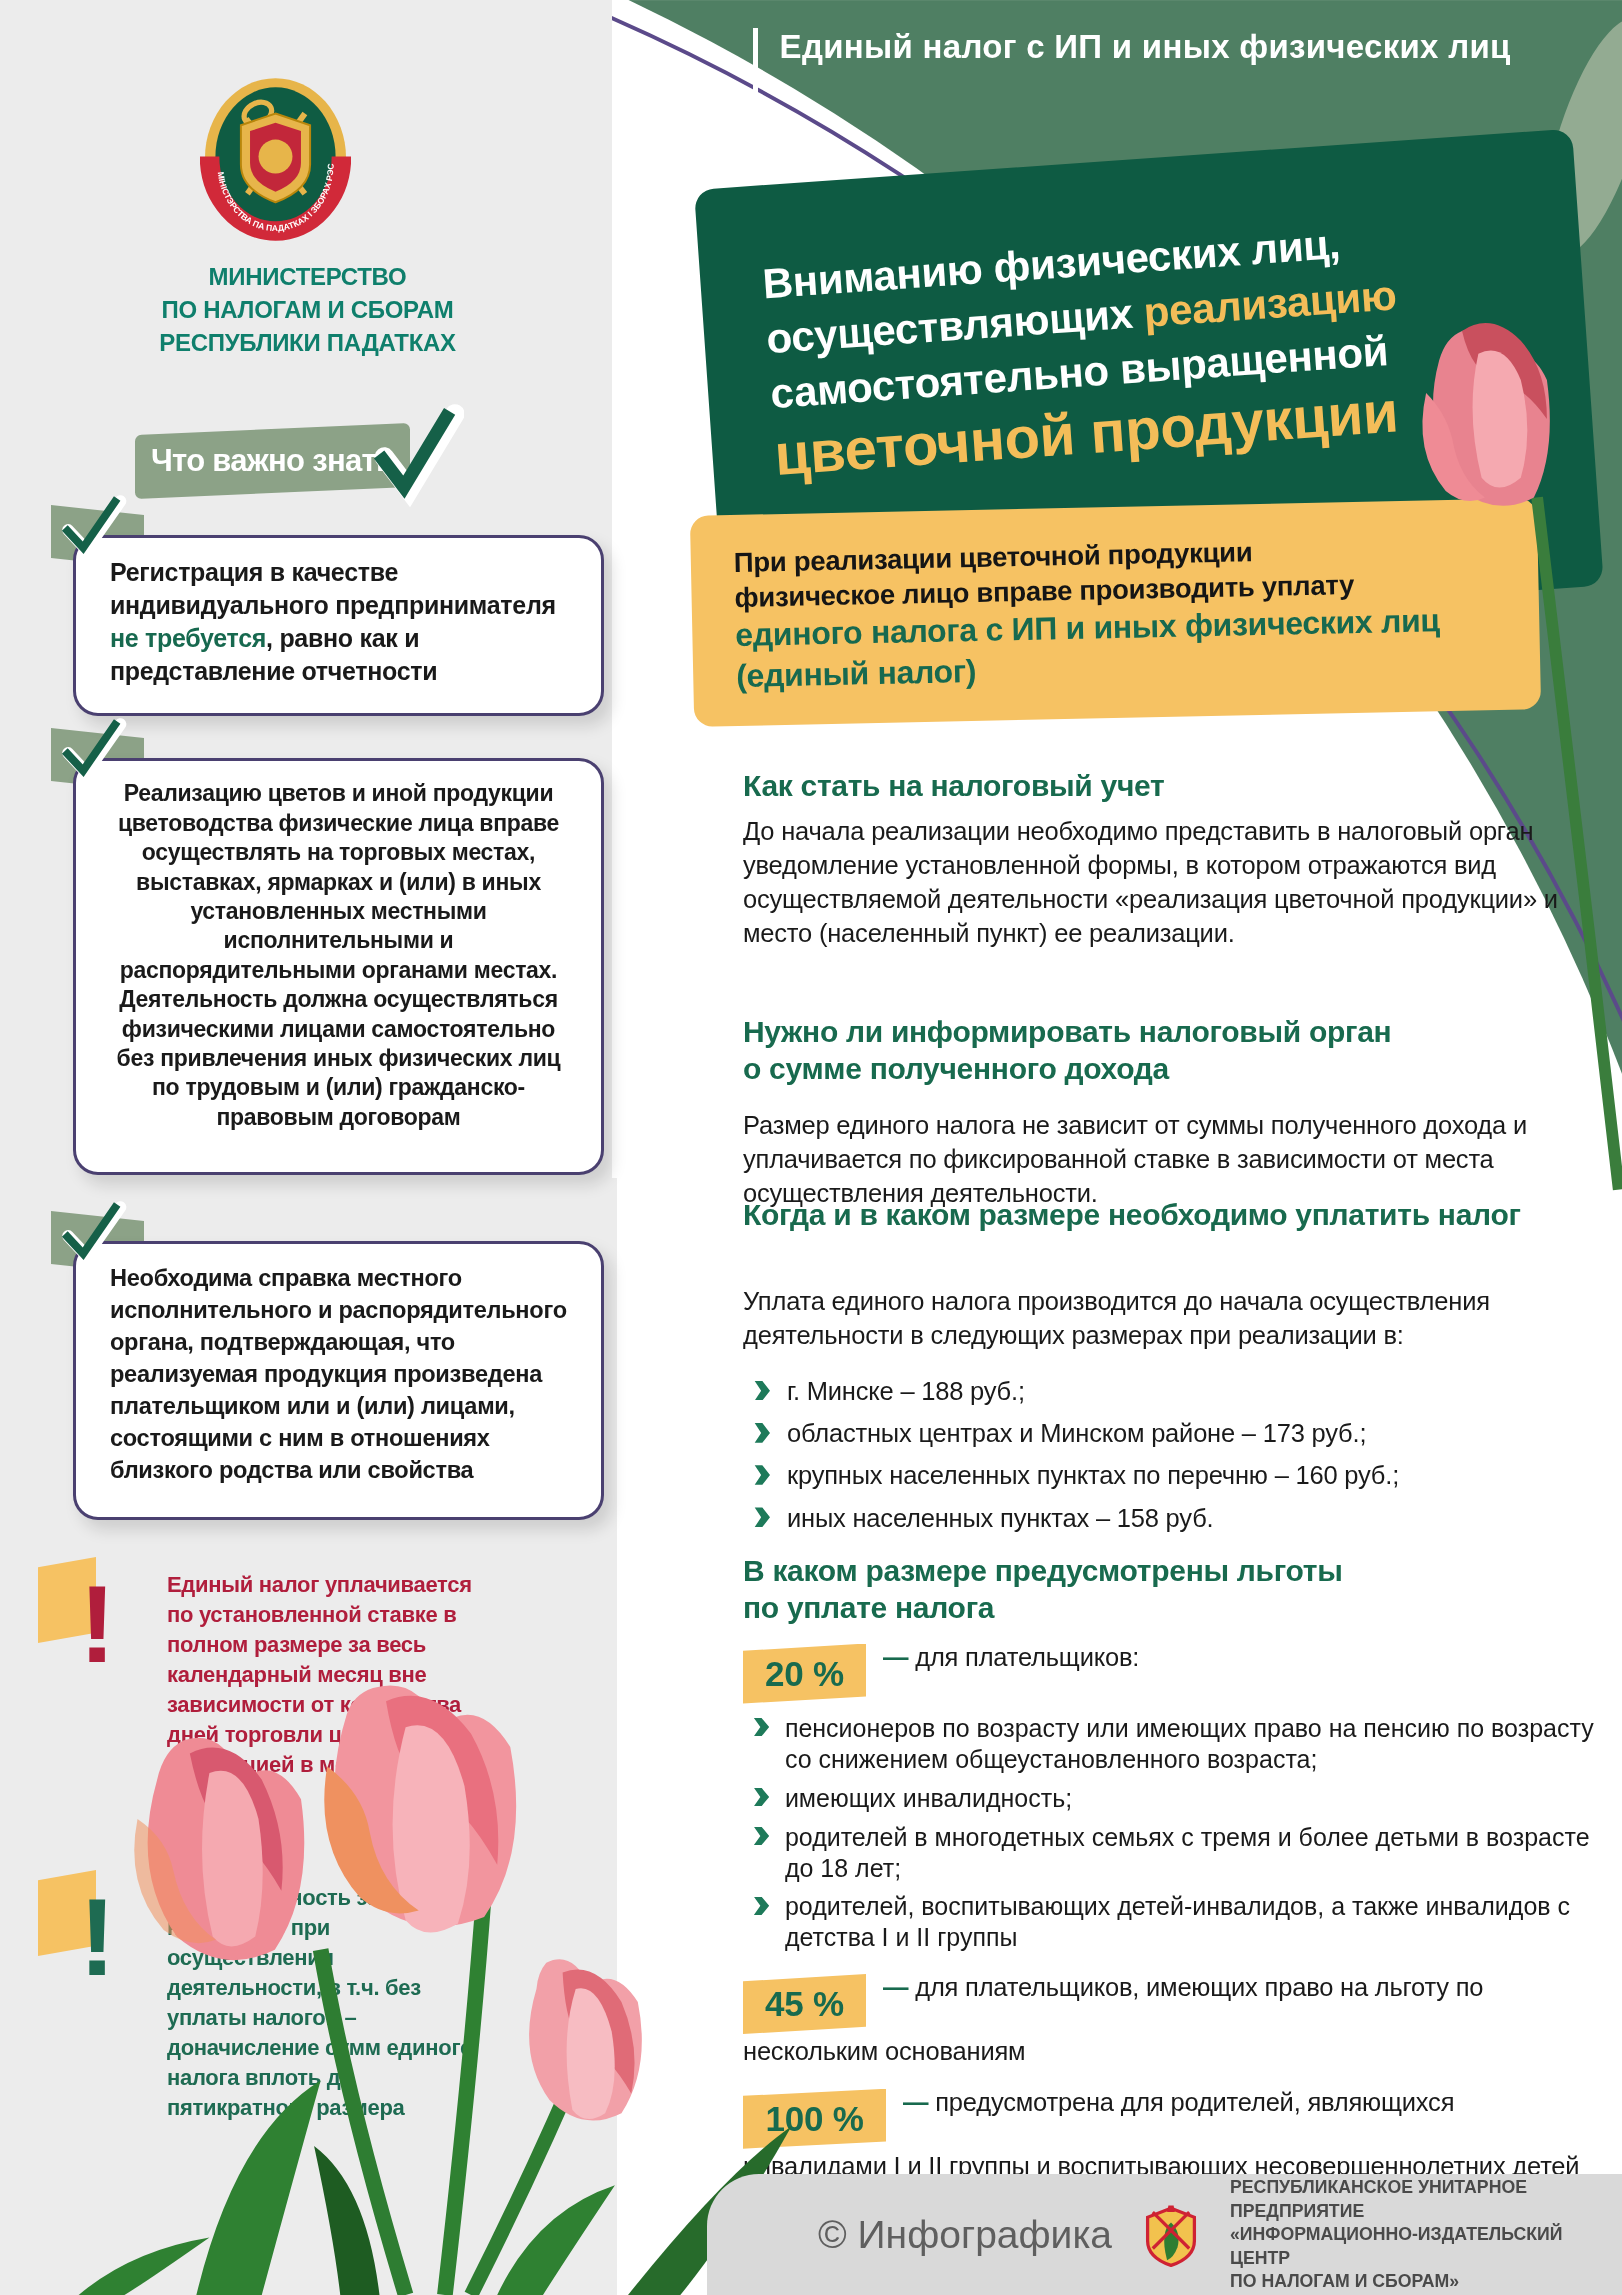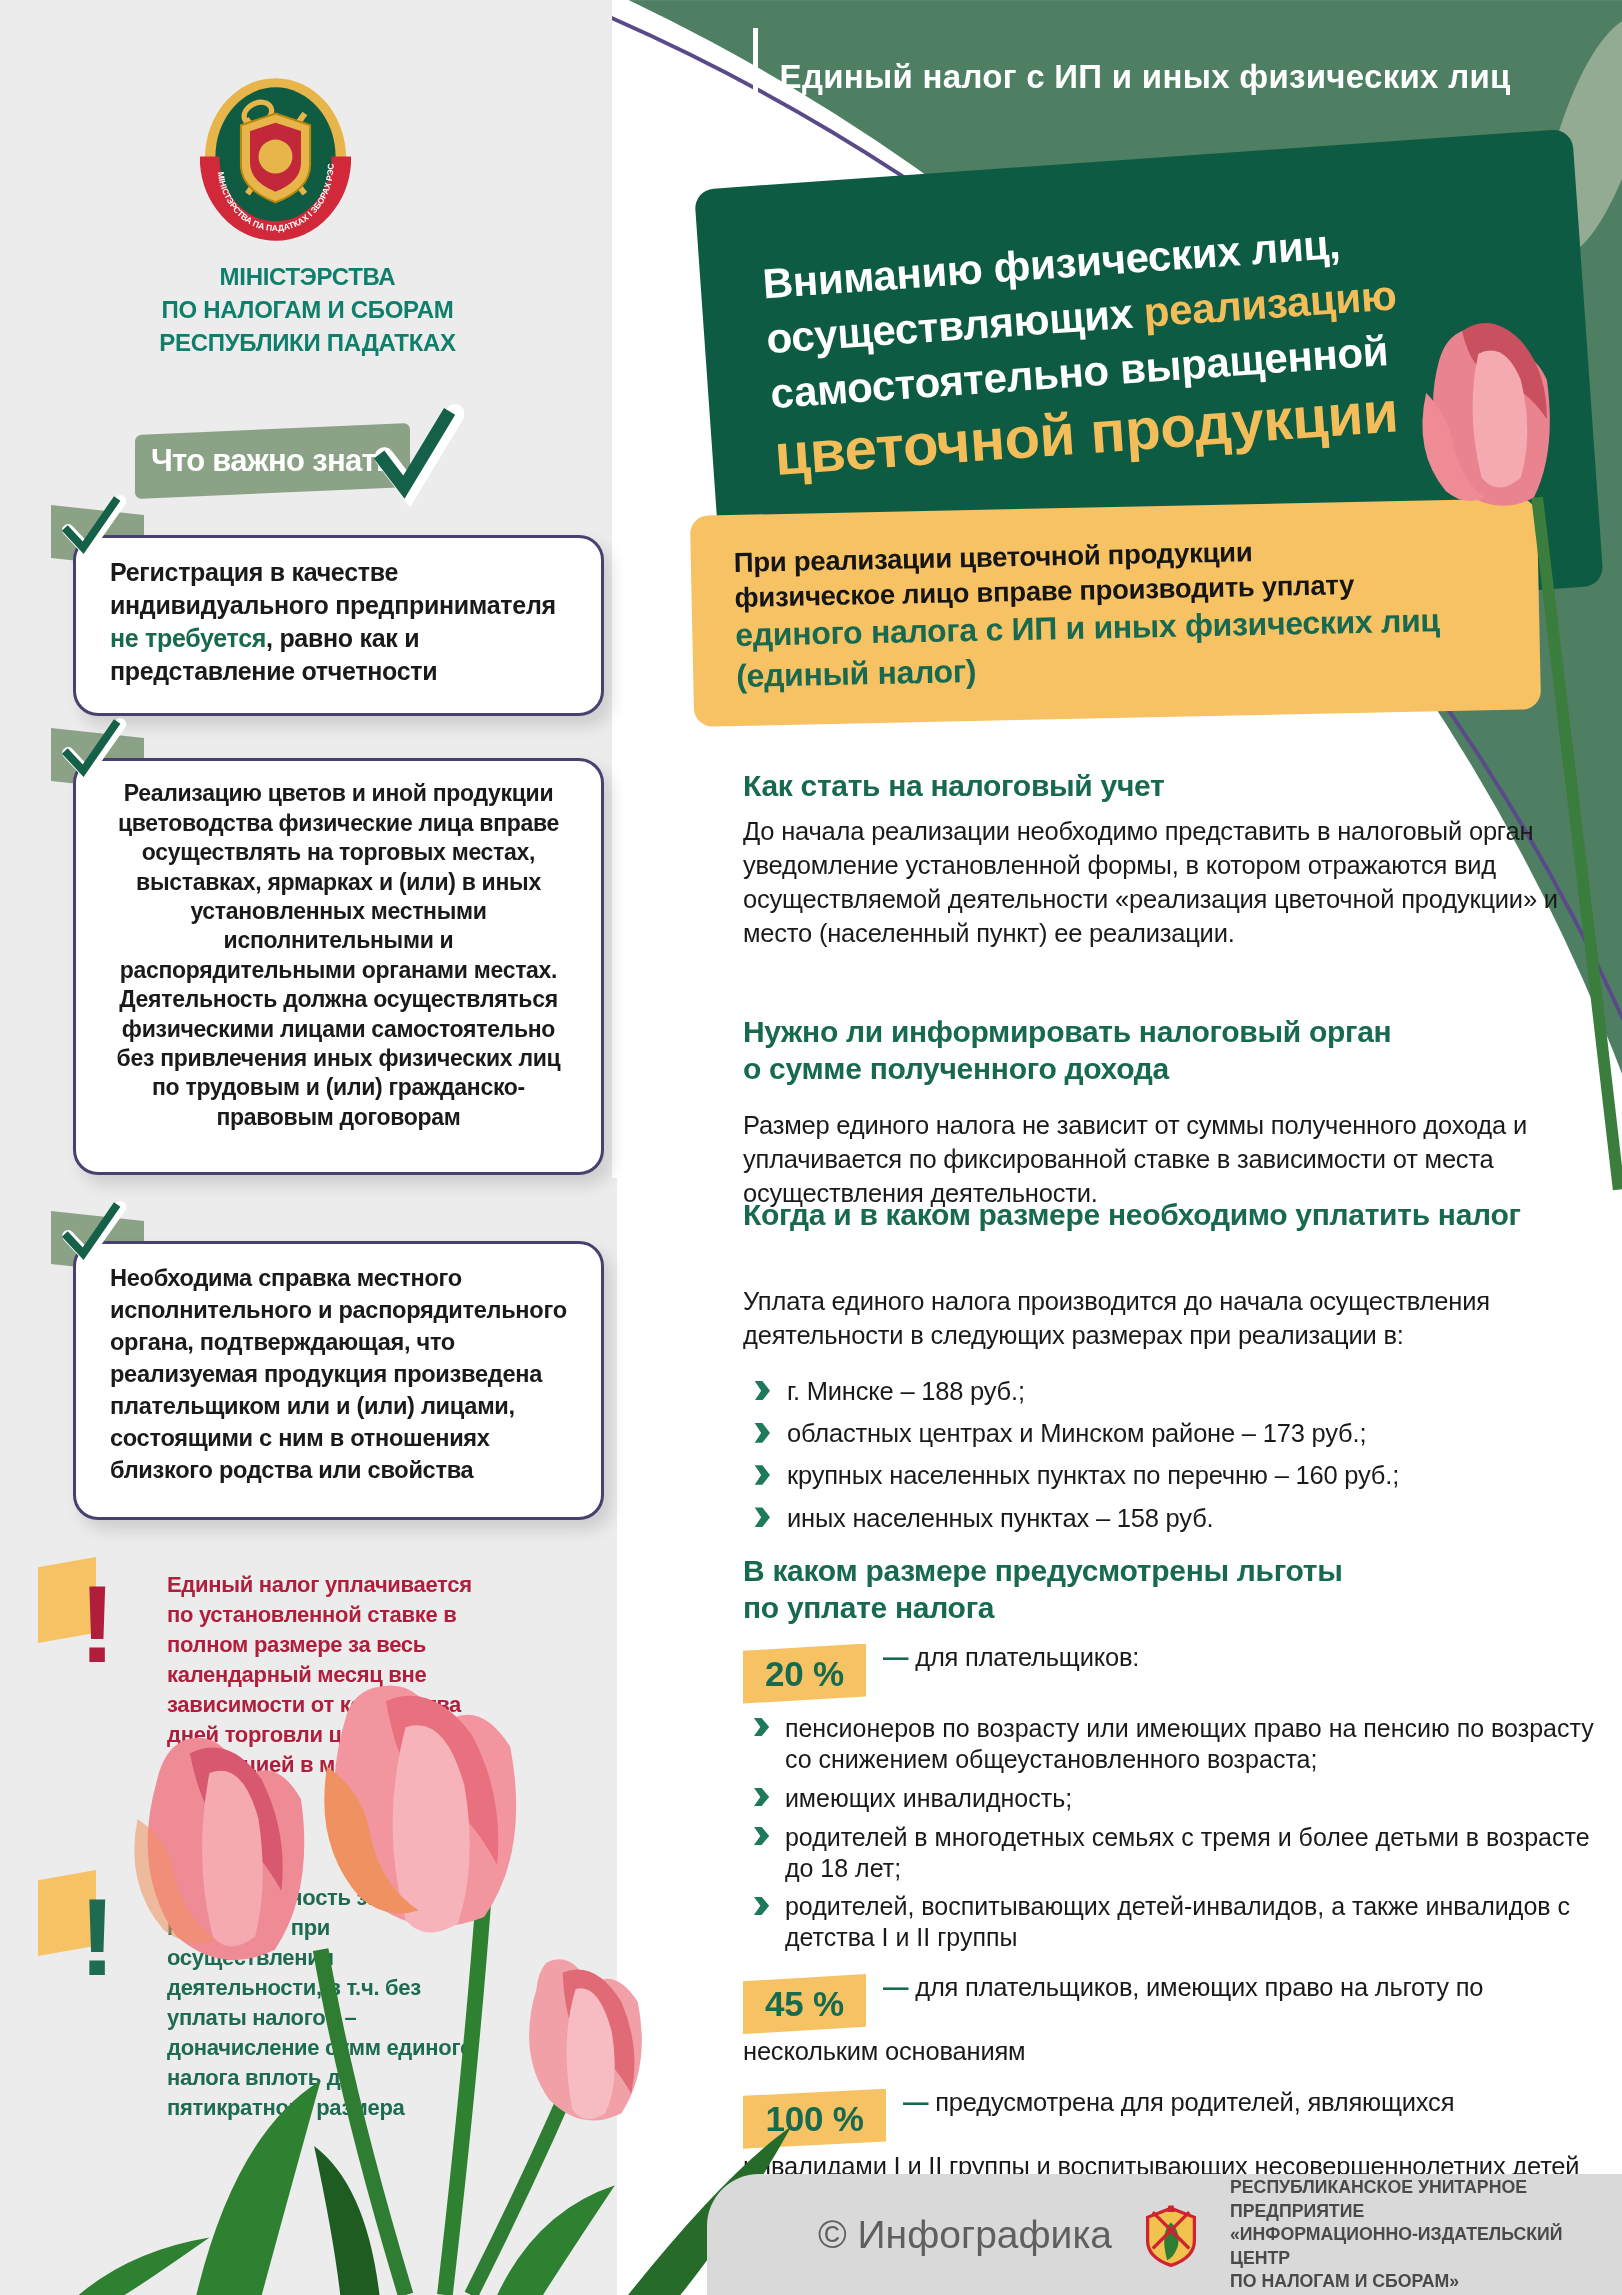--- a/index.html
+++ b/index.html
@@ -32,21 +32,21 @@
     clip-path:polygon(0 12%,100% 0,100% 88%,0 100%);}
   #flag1{left:38px;top:1557px;} #flag2{left:38px;top:1870px;}
   .bang{font-weight:bold;font-size:110px;line-height:110px;z-index:2;}
   #bang1{left:79px;top:1569px;color:#b01e3c;} #bang2{left:79px;top:1882px;color:#1e6b52;}
   .warn-text{width:314px;font-weight:bold;font-size:22px;line-height:30px;letter-spacing:-0.3px;z-index:2;}
   #warn1{left:167px;top:1570px;color:#b01e3c;}
   #warn2{left:167px;top:1883px;color:#1e6b52;}
 
   
   #header-art{left:612px;top:0;z-index:1;}
-  #badge{left:753px;top:27.5px;z-index:3;display:flex;align-items:flex-end;gap:22px;}
+  #badge{left:753px;top:27.5px;z-index:3;display:flex;align-items:flex-start;gap:22px;}
   #badge .bar{width:4.6px;height:68px;background:#fff;}
   #badge .txt{color:#fff;font-weight:bold;font-size:33px;letter-spacing:0.3px;}
   #title-panel{left:694px;top:190px;width:880px;height:458px;background:#0e5b43;border-radius:19.6px;
     transform:rotate(-4deg);transform-origin:top left;z-index:2;box-sizing:border-box;
     padding:71px 39px 0 62px;}
   #title-panel .t-line{font-weight:bold;font-size:42px;line-height:55px;color:#fff;letter-spacing:-0.3px;}
   #title-panel .t-big{font-weight:bold;font-size:58px;line-height:68px;letter-spacing:-0.3px;}
   .yellow{color:#f3bd59;}
   #intro-box{left:692px;top:507px;width:847px;height:211px;background:#f6c263;border-radius:18.3px;
     transform:rotate(-1.2deg);z-index:4;box-sizing:border-box;padding:30px 43px;}
@@ -110,21 +110,21 @@
     </text>
     <ellipse cx="88" cy="62" rx="22" ry="16" fill="none" stroke="#e7b54a" stroke-width="8" transform="rotate(-25 88 62)"></ellipse>
     <line x1="70" y1="70" x2="160" y2="185" stroke="#e7b54a" stroke-width="9"></line>
     <line x1="160" y1="62" x2="72" y2="185" stroke="#e7b54a" stroke-width="9"></line>
     <path d="M115 62 L168 80 L168 140 Q168 178 115 198 Q62 178 62 140 L62 80 Z" fill="#e7b54a" stroke="#b8860b" stroke-width="3"></path>
     <path d="M115 76 L154 89 L154 138 Q154 166 115 182 Q76 166 76 138 L76 89 Z" fill="#c2273a"></path>
     <circle cx="115" cy="128" r="26" fill="#e7b54a"></circle>
   </svg>
 
   <div class="abs" id="ministry-name">
-    <div>МІНІСТЭРСТВА</div>
+    <div>МИНИСТЕРСТВО</div>
     <div>ПО НАЛОГАМ И СБОРАМ</div>
     <div>РЕСПУБЛИКИ ПАДАТКАХ</div>
   </div>
 
   <div class="abs" id="know-box">
     <span>Что важно знать</span>
   </div>
   <svg class="abs" id="know-check" width="98" height="111" viewBox="0 0 150 170">
     <path d="M28 92 L66 142 L136 26" fill="none" stroke="#ffffff" stroke-width="30" stroke-linecap="round"></path>
     <path d="M20 88 L58 138 L128 22" fill="none" stroke="#156048" stroke-width="20"></path>

